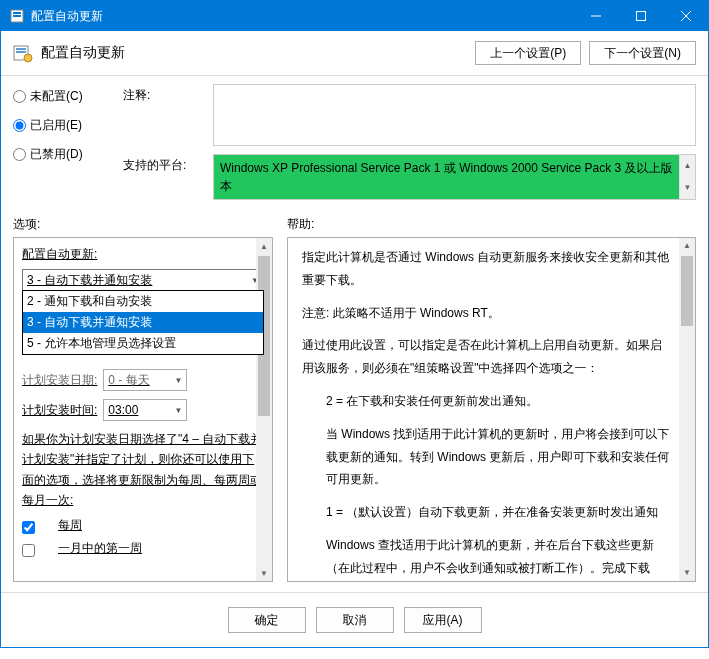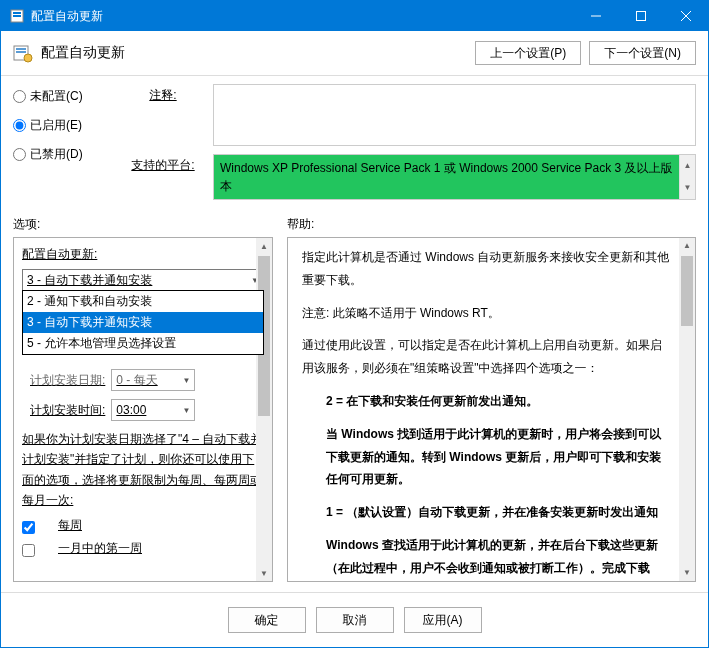--- a/index.html
+++ b/index.html
@@ -13,43 +13,43 @@
 .header-row { display: flex; align-items: center; padding: 10px 12px; border-bottom: 1px solid #ddd; gap: 8px; }
 .header-row .big-icon { width: 20px; height: 20px; }
 .header-row .big-title { font-size: 14px; flex: 1; }
 .navbtn { height: 24px; padding: 0 14px; background: #fff; border: 1px solid #adadad; font-size: 12px; cursor: default; }
 .config-area { padding: 8px 12px 16px 12px; display: flex; gap: 10px; }
 .radio-col { width: 100px; padding-top: 4px; }
 .radio-row { display: flex; align-items: center; gap: 4px; margin-bottom: 12px; cursor: default; }
 .radio-row input { margin: 0; }
 .fields-col { flex: 1; display: flex; flex-direction: column; gap: 8px; }
 .field-row { display: flex; gap: 10px; }
-.field-label { width: 80px; text-align: center; padding-top: 3px; text-decoration: underline; }
+.field-label { width: 80px; text-align: left; padding-top: 3px; }
 .comment-box { flex: 1; height: 62px; border: 1px solid #ccc; background: #fff; padding: 4px; resize: none; font-family: inherit; font-size: 12px; }
 .platform-box { flex: 1; border: 1px solid #ccc; background: #22c55e; padding: 4px 18px 4px 6px; position: relative; min-height: 40px; line-height: 1.5; }
 .pf-scroll { position: absolute; right: 0; top: 0; width: 16px; height: 100%; display: flex; flex-direction: column; }
 .pf-sb { flex: 1; display: flex; align-items: center; justify-content: center; background: #f0f0f0; border-left: 1px solid #ddd; font-size: 8px; color: #666; }
 .col-labels { display: flex; padding: 0 12px 4px 12px; gap: 14px; }
 .col-labels .l1 { width: 260px; }
 .panels { display: flex; padding: 0 12px 10px 12px; gap: 14px; position: relative; }
 .opt-panel { width: 260px; height: 345px; border: 1px solid #adadad; padding: 8px; overflow: hidden; position: relative; text-decoration: underline; }
 .help-panel { flex: 1; height: 345px; border: 1px solid #adadad; padding: 8px 22px 8px 10px; line-height: 1.9; overflow: hidden; position: relative; font-size: 12px; }
 .help-panel p { margin: 0 0 10px 4px; }
-.help-panel .indent { padding-left: 24px; font-weight: bold; }
+.help-panel .indent { padding-left: 24px; }
 .vscroll { position: absolute; right: 0; top: 0; width: 16px; height: 100%; background: #f0f0f0; display: flex; flex-direction: column; }
 .vscroll .arrow { height: 16px; display: flex; align-items: center; justify-content: center; font-size: 8px; color: #666; }
 .vscroll .thumb { background: #c2c2c2; margin: 0 2px; }
 .opt-title { margin-bottom: 6px; }
 .combo-wrap { position: relative; margin-bottom: 8px; }
 .combo { width: 100%; height: 22px; border: 1px solid #7a7a7a; background: #fff; display: flex; align-items: center; padding: 0 20px 0 4px; position: relative; cursor: default; }
 .combo .caret { position: absolute; right: 4px; top: 50%; transform: translateY(-50%); font-size: 8px; color: #555; }
 .dropdown { position: absolute; left: 0; top: 21px; width: 100%; background: #fff; border: 1px solid #000; z-index: 10; }
 .dd-item { padding: 2px 4px; cursor: default; }
 .dd-item.sel { background: #0078d7; color: #fff; }
-.line-row { display: flex; align-items: center; gap: 6px; margin-bottom: 8px; margin-left: 8px; }
+.line-row { display: flex; align-items: center; gap: 6px; margin-bottom: 8px; }
 .small-combo { width: 84px; height: 22px; border: 1px solid #adadad; background: #fff; display: flex; align-items: center; padding: 0 18px 0 4px; position: relative; cursor: default; }
 .small-combo .caret { position: absolute; right: 4px; font-size: 8px; color: #555; }
 .wrap-text { line-height: 1.7; margin: 6px 0; }
 .chk-row { display: flex; align-items: flex-end; gap: 23px; margin-top: 6px; cursor: default; }
 .chk-row input { margin: 0; }
 .footer { display: flex; justify-content: center; gap: 10px; padding: 14px 14px; border-top: 1px solid #ddd; }
 .fbtn { width: 78px; height: 26px; background: #fdfdfd; border: 1px solid #adadad; font-size: 12px; cursor: default; }
 .dimmed { color: #666; }
 </style>
 </head>

